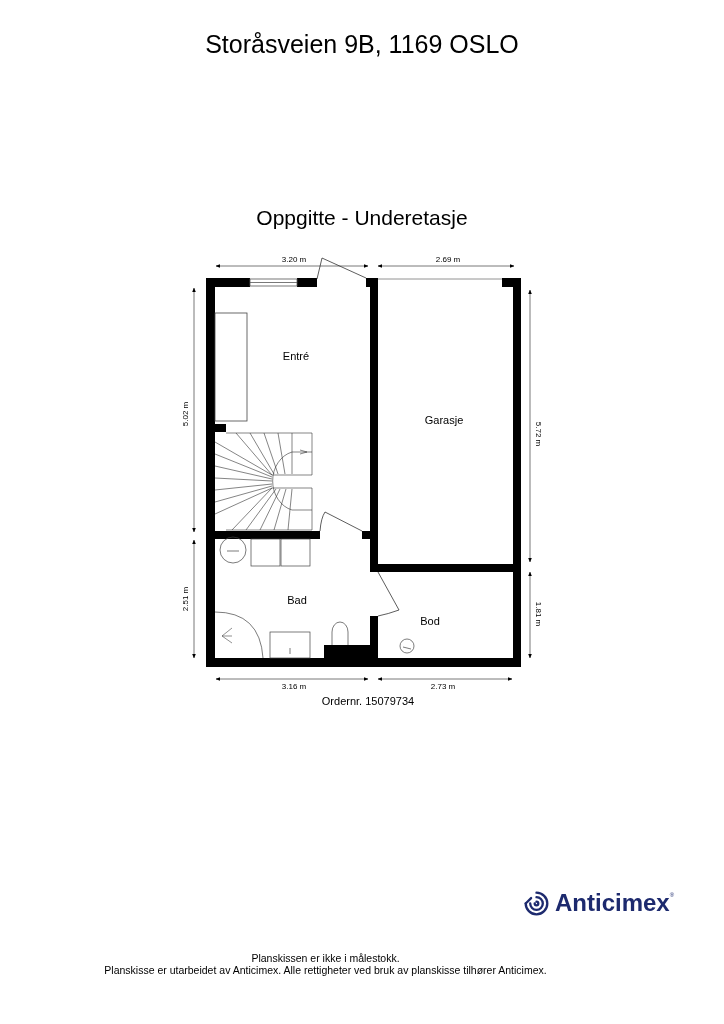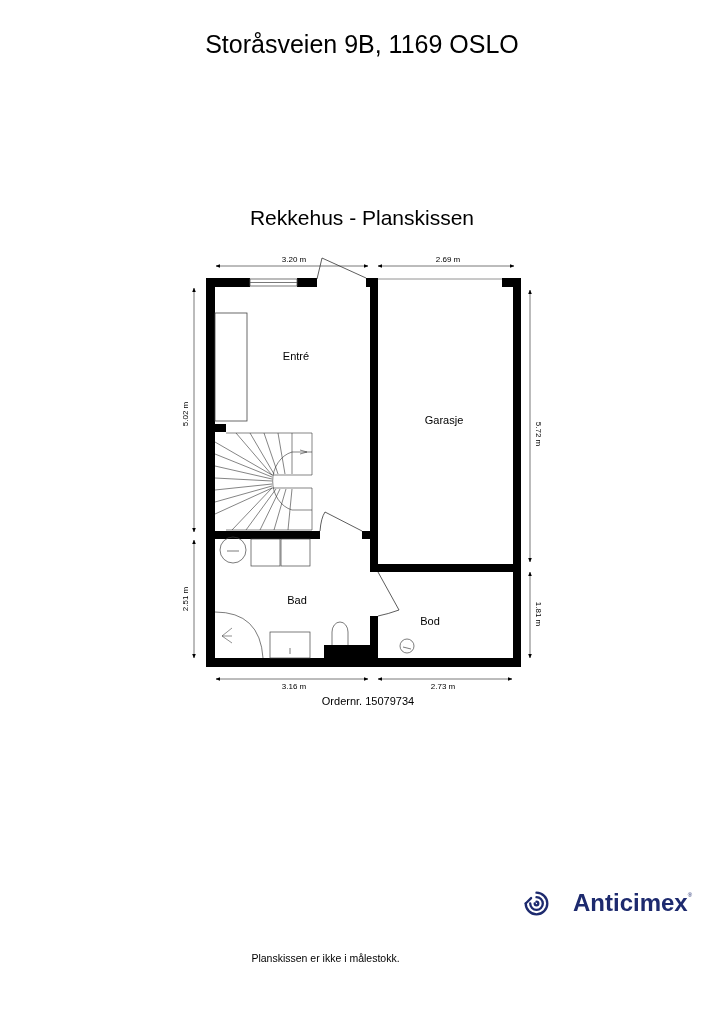--- a/index.html
+++ b/index.html
@@ -4,29 +4,29 @@
   <style>
     html, body { margin: 0; padding: 0; background: #ffffff; }
     body { width: 724px; height: 1024px; position: relative; overflow: hidden; font-family: "Liberation Sans", sans-serif; color: #000; }
     .title { position: absolute; left: 0; width: 724px; top: 30px; text-align: center; font-size: 25px; }
     .subtitle { position: absolute; left: 0; width: 724px; top: 206px; text-align: center; font-size: 21px; }
     .plan { position: absolute; left: 0; top: 0; }
     .room-label { font-family: "Liberation Sans", sans-serif; font-size: 11px; fill: #000; }
     .dim-label { font-family: "Liberation Sans", sans-serif; font-size: 8px; fill: #000; }
     .order { position: absolute; left: 0; width: 736px; top: 695px; text-align: center; font-size: 11px; }
     .logo { position: absolute; left: 523px; top: 889px; display: flex; align-items: center; }
-    .logo-text { font-size: 24px; font-weight: bold; color: #1d2a6e; letter-spacing: 0px; margin-left: 23px; }
+    .logo-text { font-size: 24px; font-weight: bold; color: #1d2a6e; letter-spacing: 0px; margin-left: 5px; }
     .logo-reg { font-size: 6px; color: #1d2a6e; vertical-align: top; position: relative; top: -8px; }
     .footer { position: absolute; left: 0; width: 651px; top: 952px; text-align: center; font-size: 10.5px; line-height: 12px; }
   </style>
 </head>
 <body>
 
 <div class="title">Storåsveien 9B, 1169 OSLO</div>
-<div class="subtitle">Rekkehus  - Planskissen</div>
+<div class="subtitle">Oppgitte  - Underetasje</div>
 
 <svg class="plan" width="724" height="1024" viewBox="0 0 724 1024">
   <defs>
     <marker id="arr" viewBox="0 0 10 10" refX="9" refY="5" markerWidth="6" markerHeight="6" orient="auto-start-reverse">
       <path d="M0,1 L10,5 L0,9 z" fill="#000"></path>
     </marker>
   </defs>
 
   <g stroke="#555" stroke-width="0.8" fill="none">
     <line x1="216" y1="266" x2="368" y2="266" marker-start="url(#arr)" marker-end="url(#arr)"></line>
@@ -166,13 +166,14 @@
       <path d="M15,13 A2,2 0 1 1 13,15"></path>
       <path d="M3,15 L9,9"></path>
     </g>
   </svg>
   <span class="logo-text">Anticimex</span>
   <span class="logo-reg">®</span>
 </div>
 
 <div class="footer">
   <div>Planskissen er ikke i målestokk.</div>
+  <div>Planskisse er utarbeidet av Anticimex. Alle rettigheter ved bruk av planskisse tilhører Anticimex.</div>
 </div>
 
 </body></html>

